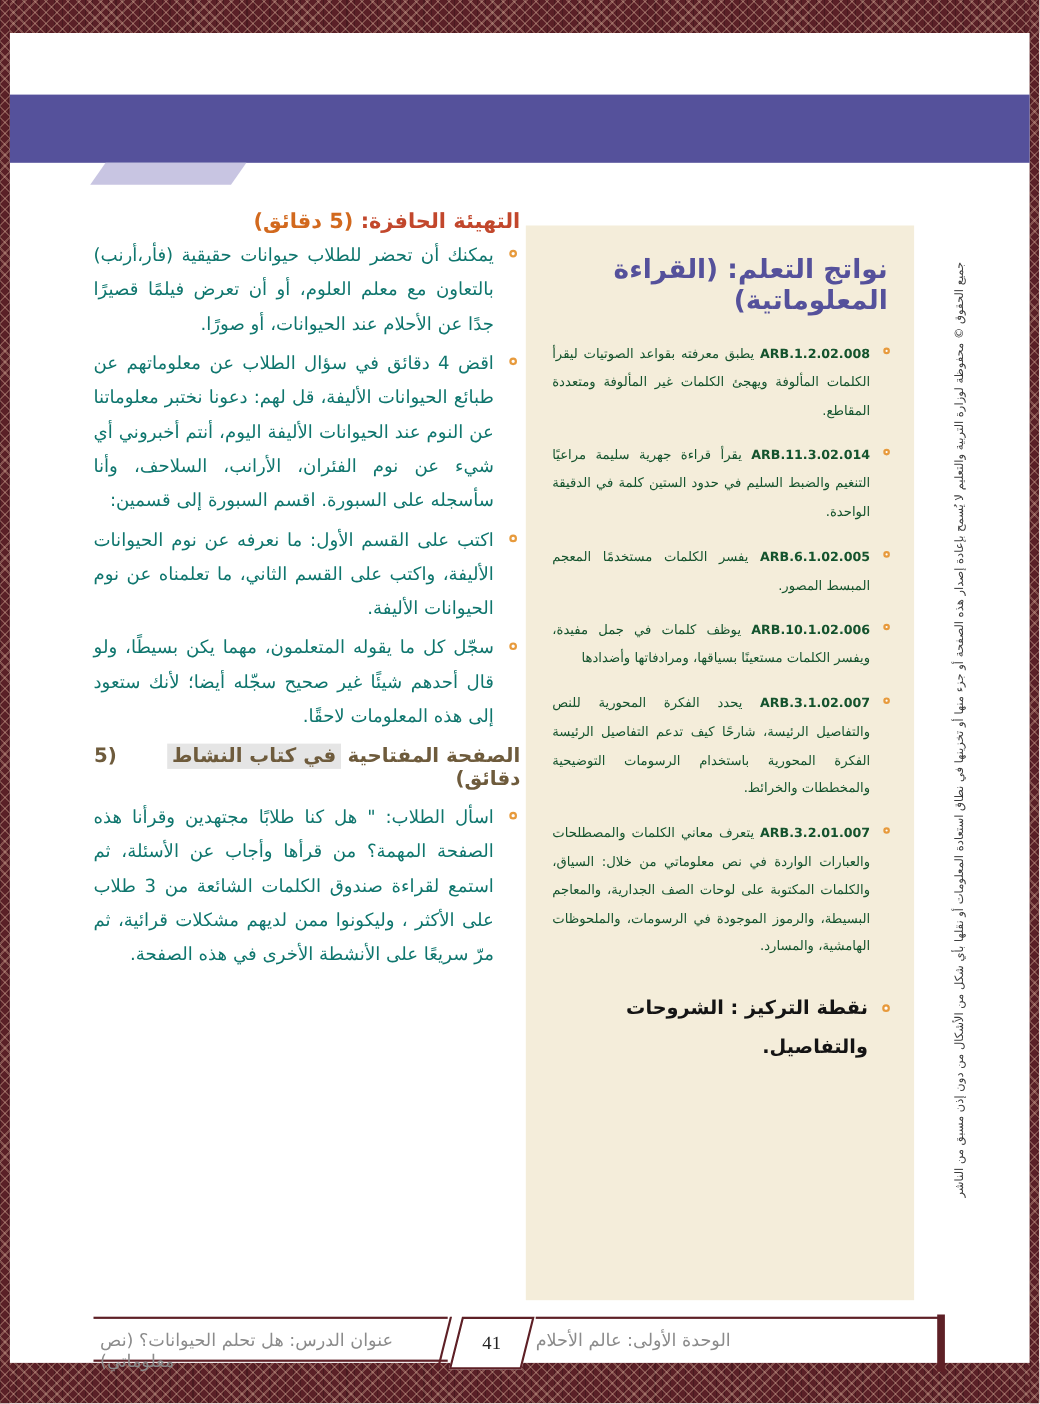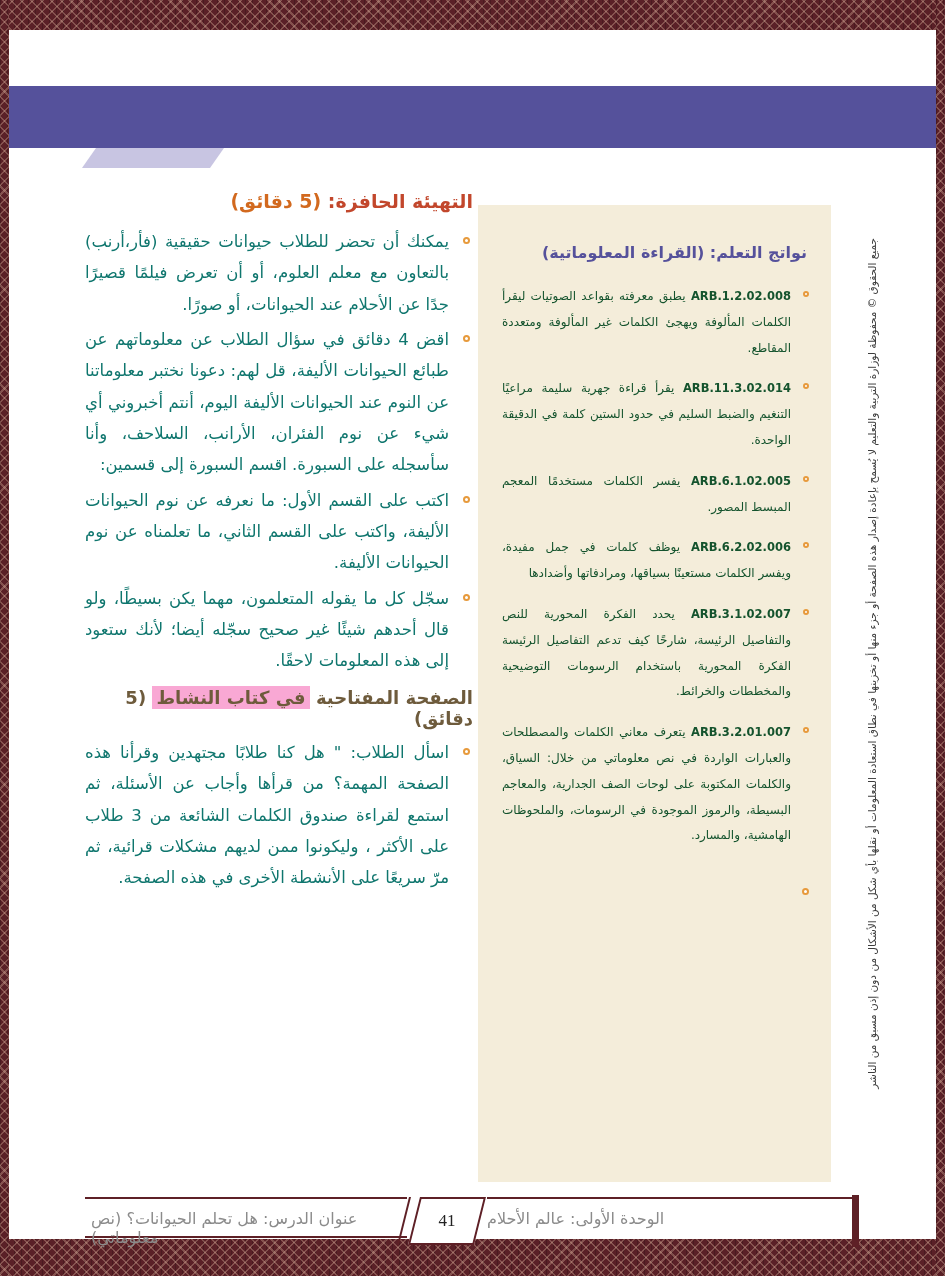--- a/index.html
+++ b/index.html
@@ -32,37 +32,37 @@
     background: #c8c5e2; transform: skewX(-35deg); transform-origin: 0 0;
   }
 
   .ring {
     display: inline-block; width: 7px; height: 7px;
     border: 2px solid #e79a3c; border-radius: 50%; background: #ffffff;
   }
 
   
   .main-col { position: absolute; top: 190px; left: 85px; width: 388px; direction: rtl; }
-  .h-red { font-size: 19px; font-weight: bold; text-align: right; margin: 0 0 14px; }
+  .h-red { font-size: 19px; font-weight: bold; text-align: right; margin: 0 0 4px; }
   .h-red .h-main { color: #c2472c; }
   .h-red .h-dur  { color: #d2691e; }
   .para {
     position: relative; padding-right: 24px; margin-bottom: 4px;
     font-size: 16.5px; line-height: 1.9; color: #0f766e; text-align: justify;
   }
   .para .ring { position: absolute; right: 3px; top: 11px; }
   .h-brown { font-size: 18px; font-weight: bold; text-align: right; margin: 10px 0 8px; color: #6e5b3c; }
-  .hl { background: #f9a8d4; padding: 1px 4px; }
+  .hl { background: #e5e5e5; padding: 1px 4px; margin-left: 40px; }
 
   
   .outcomes {
     position: absolute; top: 205px; left: 478px; width: 353px; height: 977px;
     background: #f4edda; padding: 26px 24px; direction: rtl;
   }
-  .outcomes-title { color: #55519b; font-weight: bold; font-size: 16px; text-align: right; margin: 12px 0 22px; }
+  .outcomes-title { color: #55519b; font-weight: bold; font-size: 24px; text-align: right; margin: 0 0 22px; }
   .outcome {
     position: relative; padding-right: 16px; margin-bottom: 15px;
     font-size: 12px; line-height: 2.15; color: #14532d; text-align: justify;
   }
   .outcome .ring { position: absolute; right: -2px; top: 7px; width: 6px; height: 6px; }
   .outcome .code { font-weight: bold; font-size: 11.5px; white-space: nowrap; }
   .focus {
     position: relative; padding-right: 18px; margin-top: 26px;
     font-size: 17.5px; font-weight: bold; color: #141414; line-height: 2; text-align: right;
   }
@@ -159,36 +159,37 @@
       <span class="code">ARB.11.3.02.014</span>
       <span>يقرأ قراءة جهرية سليمة مراعيًا التنغيم والضبط السليم في حدود الستين كلمة في الدقيقة الواحدة.</span>
     </div>
     <div class="outcome">
       <span class="ring"></span>
       <span class="code">ARB.6.1.02.005</span>
       <span>يفسر الكلمات مستخدمًا المعجم المبسط المصور.</span>
     </div>
     <div class="outcome">
       <span class="ring"></span>
-      <span class="code">ARB.6.2.02.006</span>
+      <span class="code">ARB.10.1.02.006</span>
       <span>يوظف كلمات في جمل مفيدة، ويفسر الكلمات مستعينًا بسياقها، ومرادفاتها وأضدادها</span>
     </div>
     <div class="outcome">
       <span class="ring"></span>
       <span class="code">ARB.3.1.02.007</span>
       <span>يحدد الفكرة المحورية للنص والتفاصيل الرئيسة، شارحًا كيف تدعم التفاصيل الرئيسة الفكرة المحورية باستخدام الرسومات التوضيحية والمخططات والخرائط.</span>
     </div>
     <div class="outcome">
       <span class="ring"></span>
       <span class="code">ARB.3.2.01.007</span>
       <span>يتعرف معاني الكلمات والمصطلحات والعبارات الواردة في نص معلوماتي من خلال: السياق، والكلمات المكتوبة على لوحات الصف الجدارية، والمعاجم البسيطة، والرموز الموجودة في الرسومات، والملحوظات الهامشية، والمسارد.</span>
     </div>
 
     <div class="focus">
       <span class="ring"></span>
+      <span>نقطة التركيز : الشروحات والتفاصيل.</span>
     </div>
   </div>
 
   <div class="side-copy">جميع الحقوق © محفوظة لوزارة التربية والتعليم لا يُسمح بإعادة إصدار هذه الصفحة أو جزء منها أو تخزينها في نطاق استعادة المعلومات أو نقلها بأي شكل من الأشكال من دون إذن مسبق من الناشر</div>
 
   <div class="f-line" id="fl-left-top"></div>
   <div class="f-line" id="fl-left-bot"></div>
   <div class="f-line" id="fl-right-top"></div>
   <div class="f-line" id="f-bar"></div>
   <div class="f-text" id="f-lesson">عنوان الدرس: هل تحلم الحيوانات؟ (نص معلوماتي)</div>

